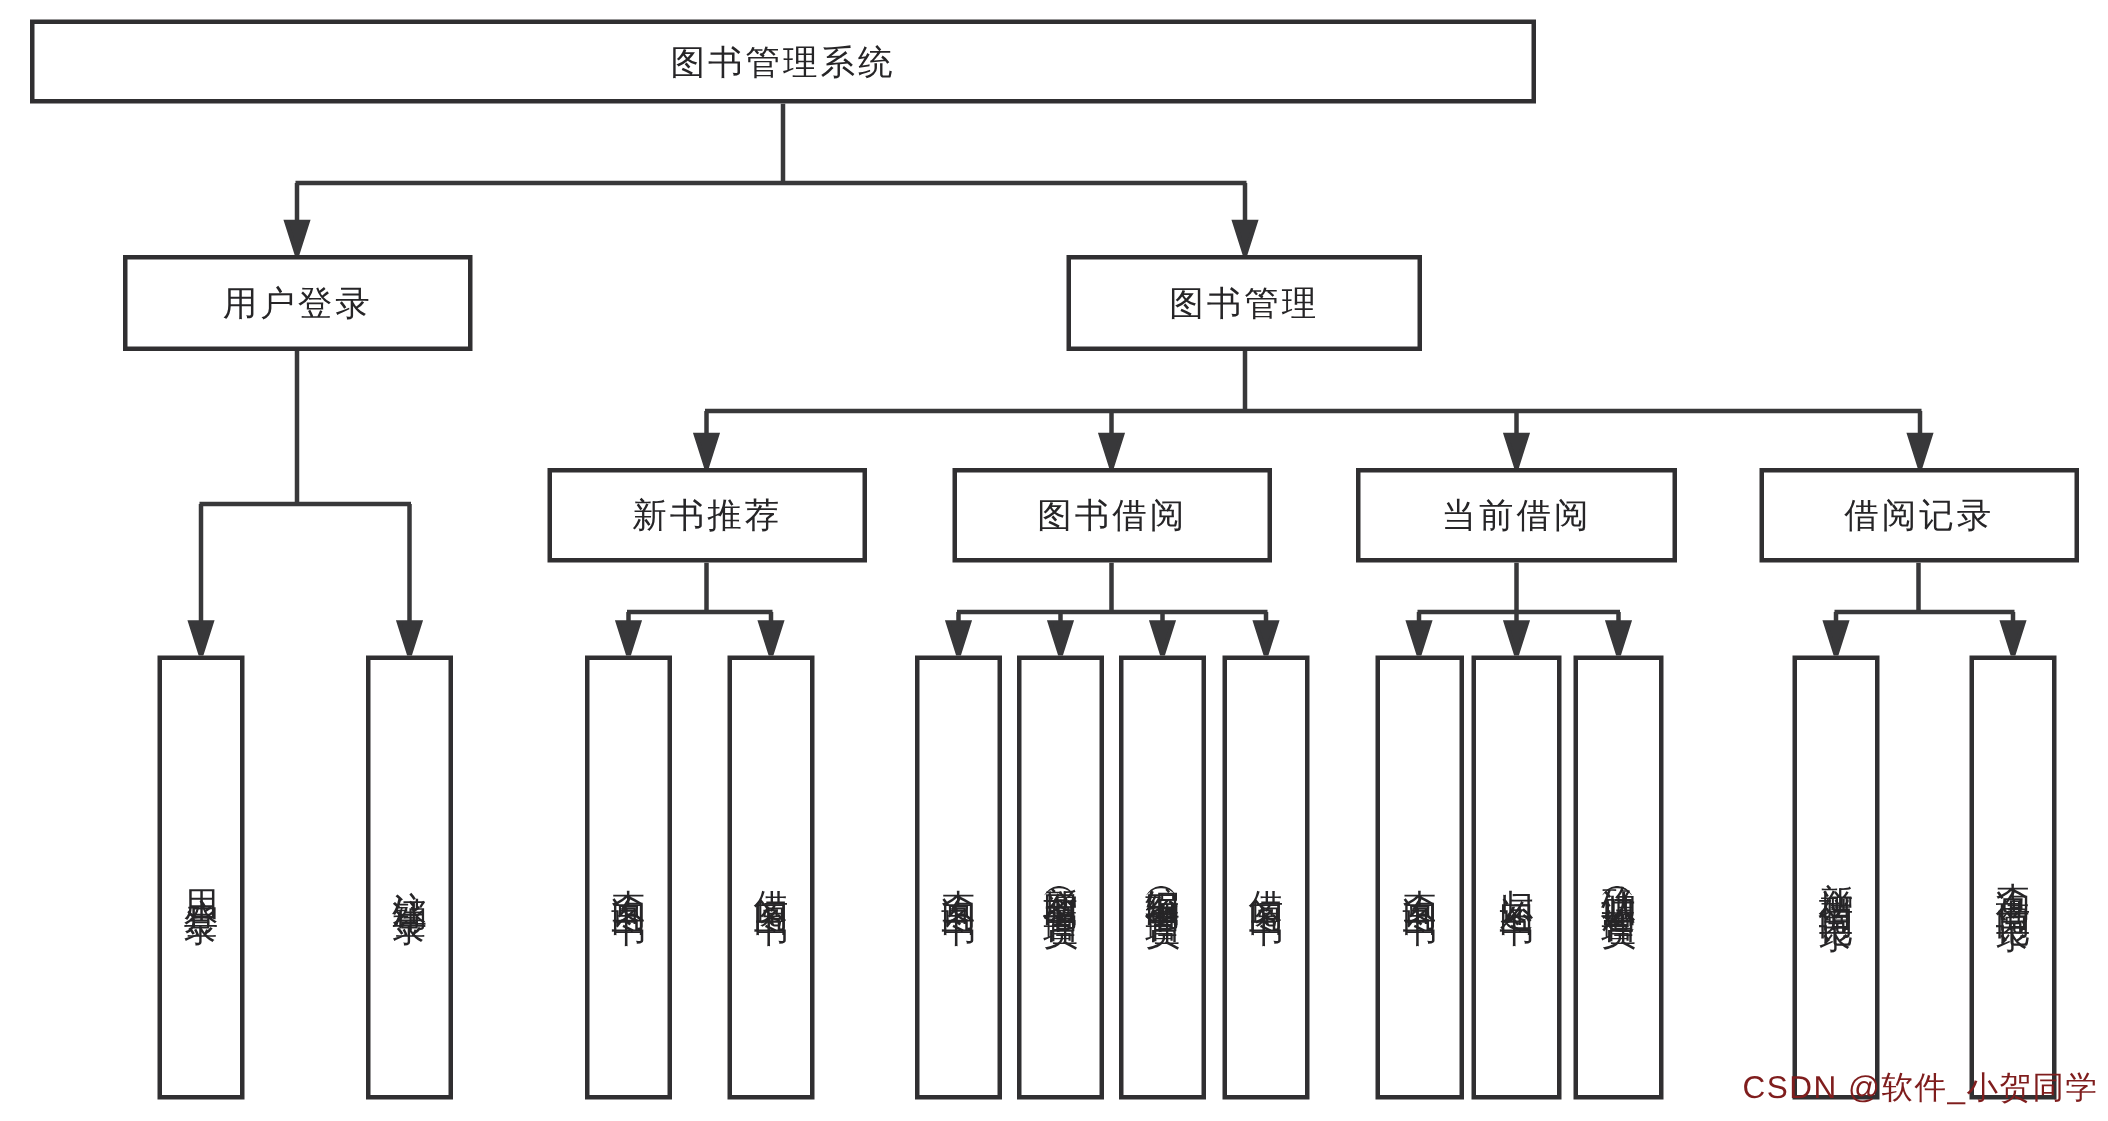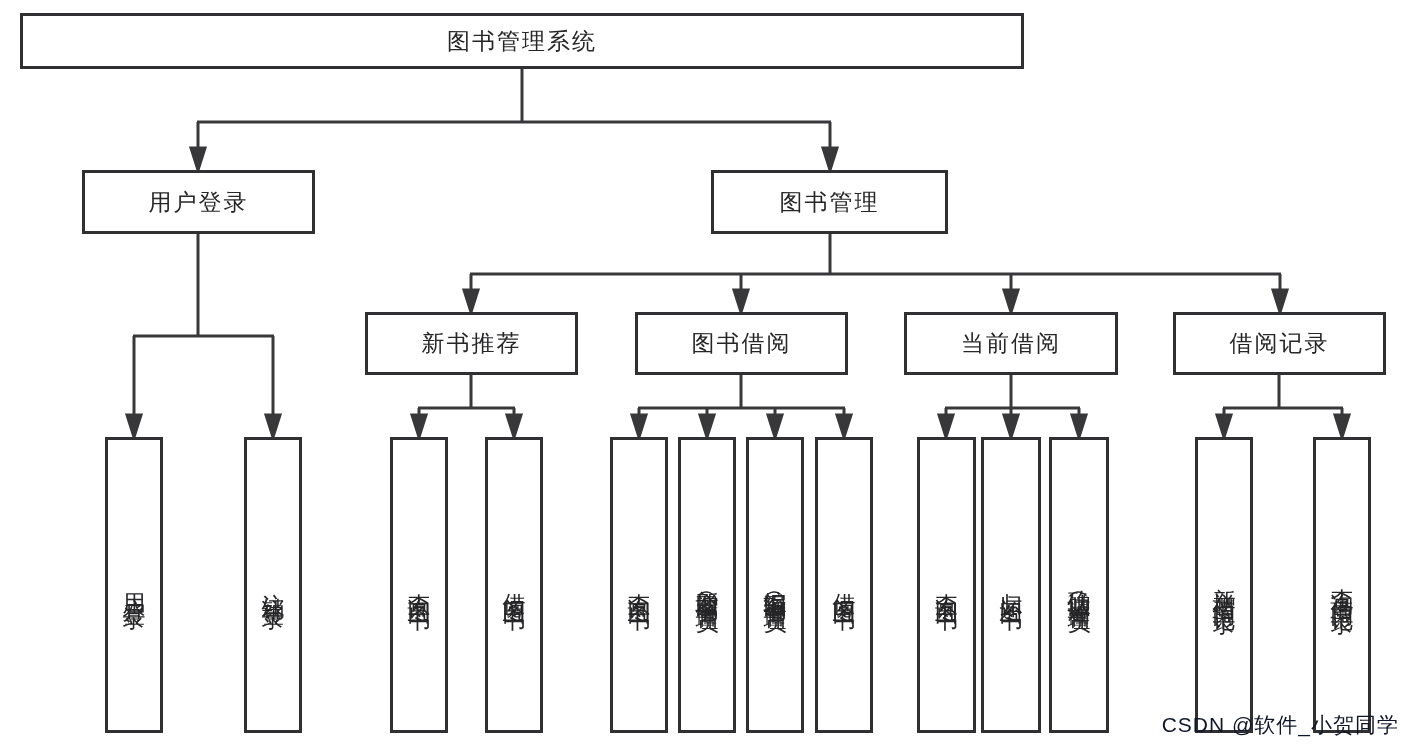--- a/index.html
+++ b/index.html
@@ -30,21 +30,21 @@
     text-orientation:mixed;
     letter-spacing:5px;
     line-height:1;
     white-space:nowrap;
   }
   .v-node .vtext.long{letter-spacing:3px;}
   #watermark{
     position:absolute;
     right:6px;bottom:8px;
     font-size:21px;
-    color:#0f172a;
+    color:#7f1d1d;
     z-index:3;
     letter-spacing:1px;
   }
 </style>
 </head>
 <body>
 
 <div id="canvas">
 
   <svg id="connectors" viewBox="0 0 1405 747" xmlns="http://www.w3.org/2000/svg">

